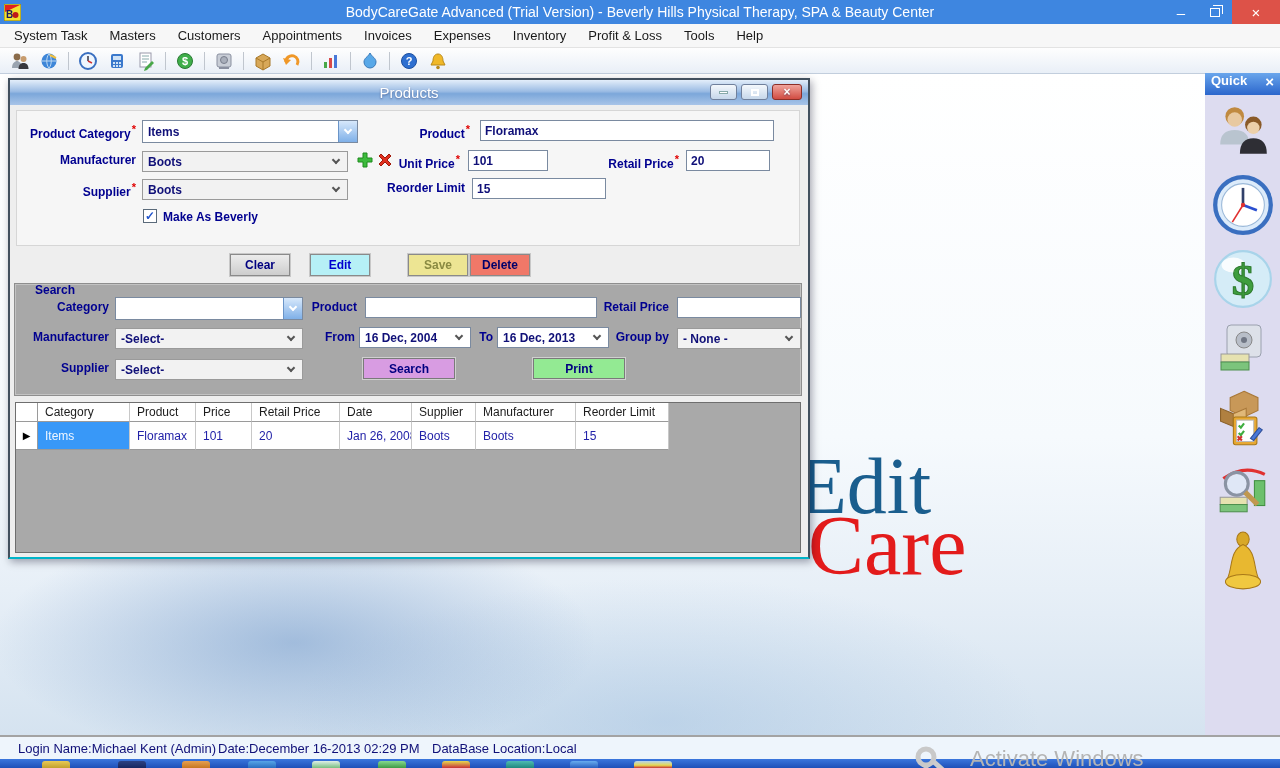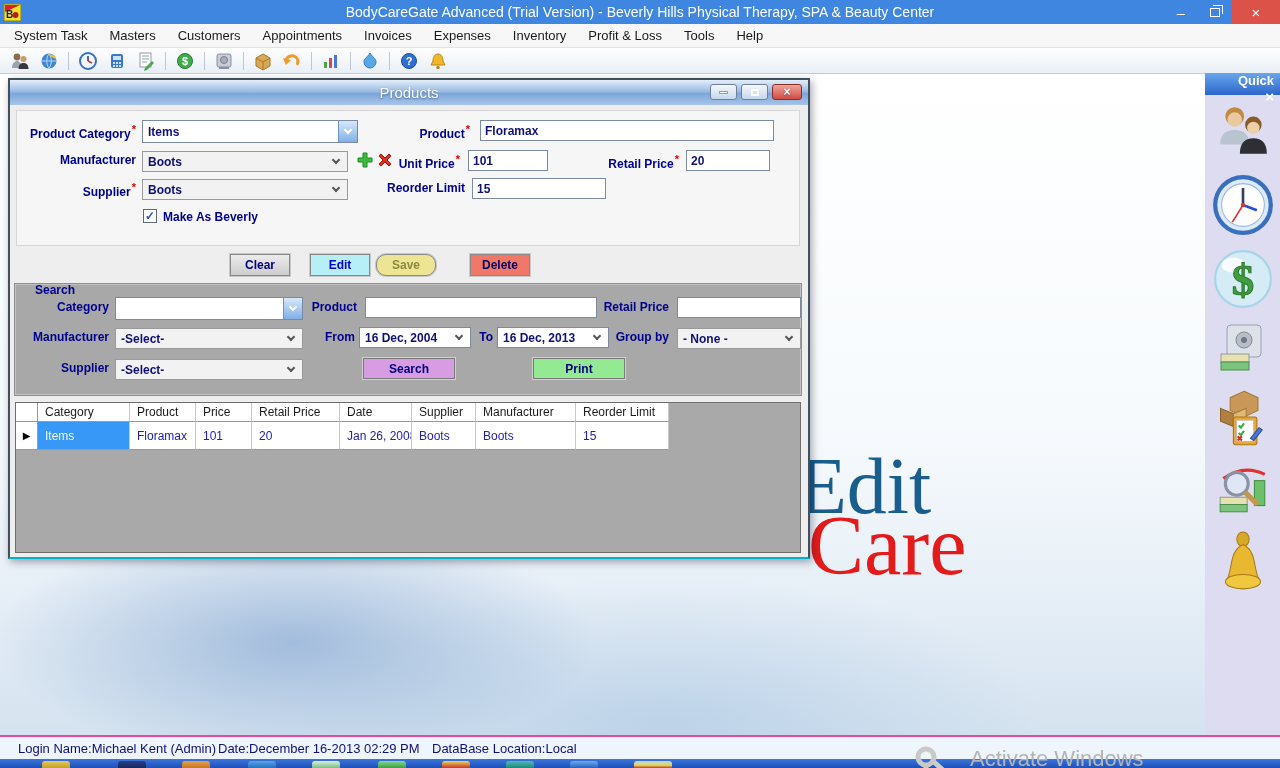--- a/index.html
+++ b/index.html
@@ -30,21 +30,21 @@
       radial-gradient(ellipse 520px 200px at 52% 98%, rgba(150,185,220,.40), transparent 72%),
       linear-gradient(180deg,#ffffff 0%,#f6fafd 55%,#e7eff7 78%,#d5e3f0 100%); }
   .wm { position:absolute; font-family:"Liberation Serif", serif; line-height:1; z-index:1; }
   .wm.gate { left:798px; top:372px; font-size:80px; color:#1a5e8e; }
   .wm.care { left:800px; top:430px; font-size:84px; color:#e31b1b;margin-left:8px; }
   .activate { position:absolute; left:912px; top:672px; display:flex; gap:8px; z-index:4; }
   .activate .atext1 { font-size:22px; color:#b4b4b4; }
 
   
   .quick { position:absolute; right:0; top:73px; width:75px; height:662px; background:#dddcf0; z-index:3; }
-  .quick-head { height:22px; background:linear-gradient(#6aa6ec,#2b66cc); color:#fff; display:flex; align-items:flex-end; justify-content:space-between; padding:0 6px; font-size:13px; font-weight:bold;flex-direction:column; }
+  .quick-head { height:22px; background:linear-gradient(#6aa6ec,#2b66cc); color:#fff; display:flex; align-items:flex-start; justify-content:space-between; padding:0 6px; font-size:13px; font-weight:bold; }
   .quick-close { font-size:15px; font-weight:bold; cursor:default; }
   .quick-icons { display:flex; flex-direction:column; align-items:center; gap:13px; padding-top:8px; }
 
   
   .dialog { position:absolute; left:8px; top:78px; width:802px; height:481px; z-index:5;
     border:2px solid; border-color:#42505e #42505e #00b4c8 #42505e; background:#eeeeee; box-shadow:2px 3px 8px rgba(0,0,30,.35); }
   .dlg-title { height:25px; background:linear-gradient(#e3eefa,#9cbce4 45%,#7ca7da 55%,#a8c4e8); position:relative; display:flex; align-items:center; justify-content:center; color:#fff; font-size:15px; text-shadow:0 1px 2px rgba(10,20,80,.45); }
   .dlg-btns { position:absolute; right:6px; top:4px; display:flex; gap:4px; }
   .db { width:27px; height:16px; border:1px solid #70809c; border-radius:3px; background:linear-gradient(#f4f8fc,#c6d7ea); display:flex; align-items:center; justify-content:center; }
   .db .dash { width:9px; height:3px; background:#fff; border:1px solid #8aa; }
@@ -83,21 +83,21 @@
   .ghead, .grow { display:flex; }
   .ghead { height:19px; }
   .gh { background:#fff; border-right:1px solid #c8c8c8; border-bottom:1px solid #9a9a9a; font-size:12px; color:#1c1c1c; padding:2px 0 0 7px; white-space:nowrap; overflow:hidden; }
   .gsel { width:22px; background:#fff; border-right:1px solid #9a9a9a; border-bottom:1px solid #9a9a9a; }
   .grow { height:28px; }
   .grow .gsel { color:#000; font-size:10px; display:flex; align-items:center; justify-content:center; }
   .gc { background:#fff; border-right:1px solid #c8c8c8; border-bottom:1px solid #9a9a9a; font-size:12px; color:#2222a8; padding:7px 0 0 7px; white-space:nowrap; overflow:hidden; }
   .gc.selcell { background:#3898f8; color:#eef6ff; }
 
   
-  .statusbar { position:absolute; left:0; top:735px; width:1280px; height:24px; background:#eef5fc; border-top:2px solid #ec4899; font-size:13px; color:#101078; }
+  .statusbar { position:absolute; left:0; top:735px; width:1280px; height:24px; background:#eef5fc; border-top:2px solid #a3a3a3; font-size:13px; color:#101078; }
   .statusbar span { position:absolute; top:4px; }
   .taskbar { position:absolute; left:0; top:759px; width:1280px; height:9px; background:linear-gradient(#3a76dd,#1e50b8); }
   .tk { position:absolute; bottom:0; width:28px; height:7px; border-radius:3px 3px 0 0; opacity:.95; }
 </style>
 </head>
 <body>
 
 <div id="screen">
 
   <div class="titlebar">
@@ -333,21 +333,21 @@
           <i class="chev"></i>
       </div>
       <div class="lbl" style="left:340px;top:76px;width:115px;"><span>Reorder Limit</span></div>
       <input class="txt" style="left: 462px; top: 73px; width: 134px; height: 21px;" value="15">
 
       <div class="cb-box" style="left:133px;top:104px;">✓</div>
       <div class="cb-lbl" style="left:153px;top:105px;">Make As Beverly</div>
 
       <div class="abtn clear" style="left:220px;top:149px;">Clear</div>
       <div class="abtn edit" style="left:300px;top:149px;">Edit</div>
-      <div class="abtn save" style="left:366px;top:149px;border-radius:10px;">Save</div>
+      <div class="abtn save" style="left:398px;top:149px;">Save</div>
       <div class="abtn delete" style="left:460px;top:149px;">Delete</div>
 
       <div class="sbox">
         <div class="stitle">Search</div>
 
         <div class="lbl" style="left:0;top:16px;width:94px;"><span>Category</span></div>
         <div class="combo" style="left:100px;top:13px;width:188px;height:23px;">
           <span class="val"></span>
           <span class="combo-btn">
               <i class="chev"></i>

